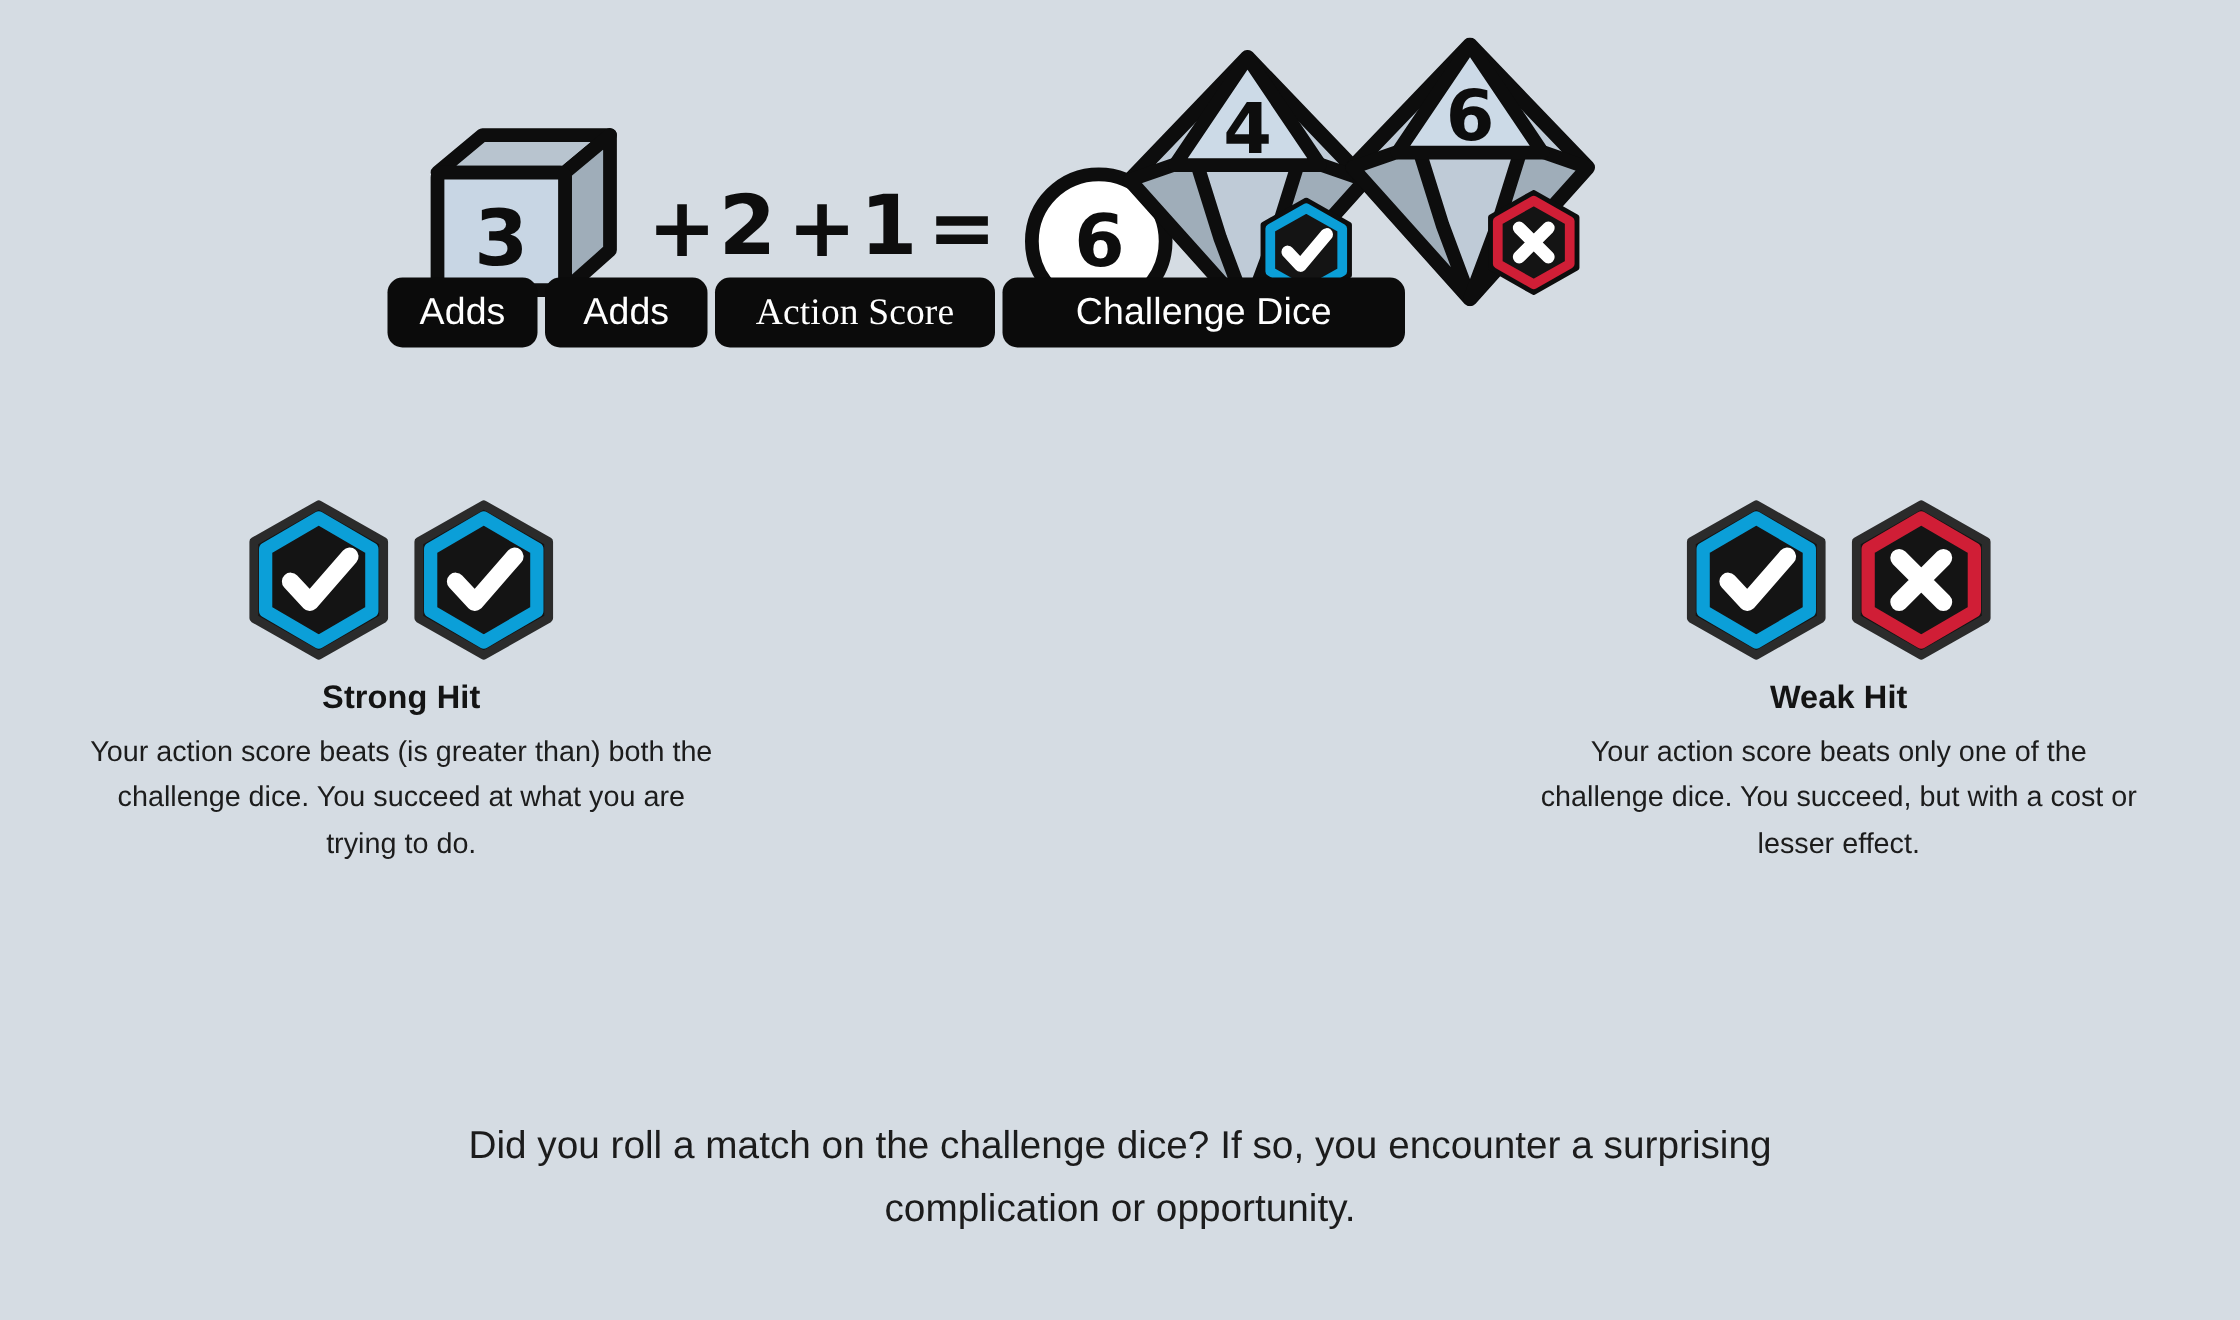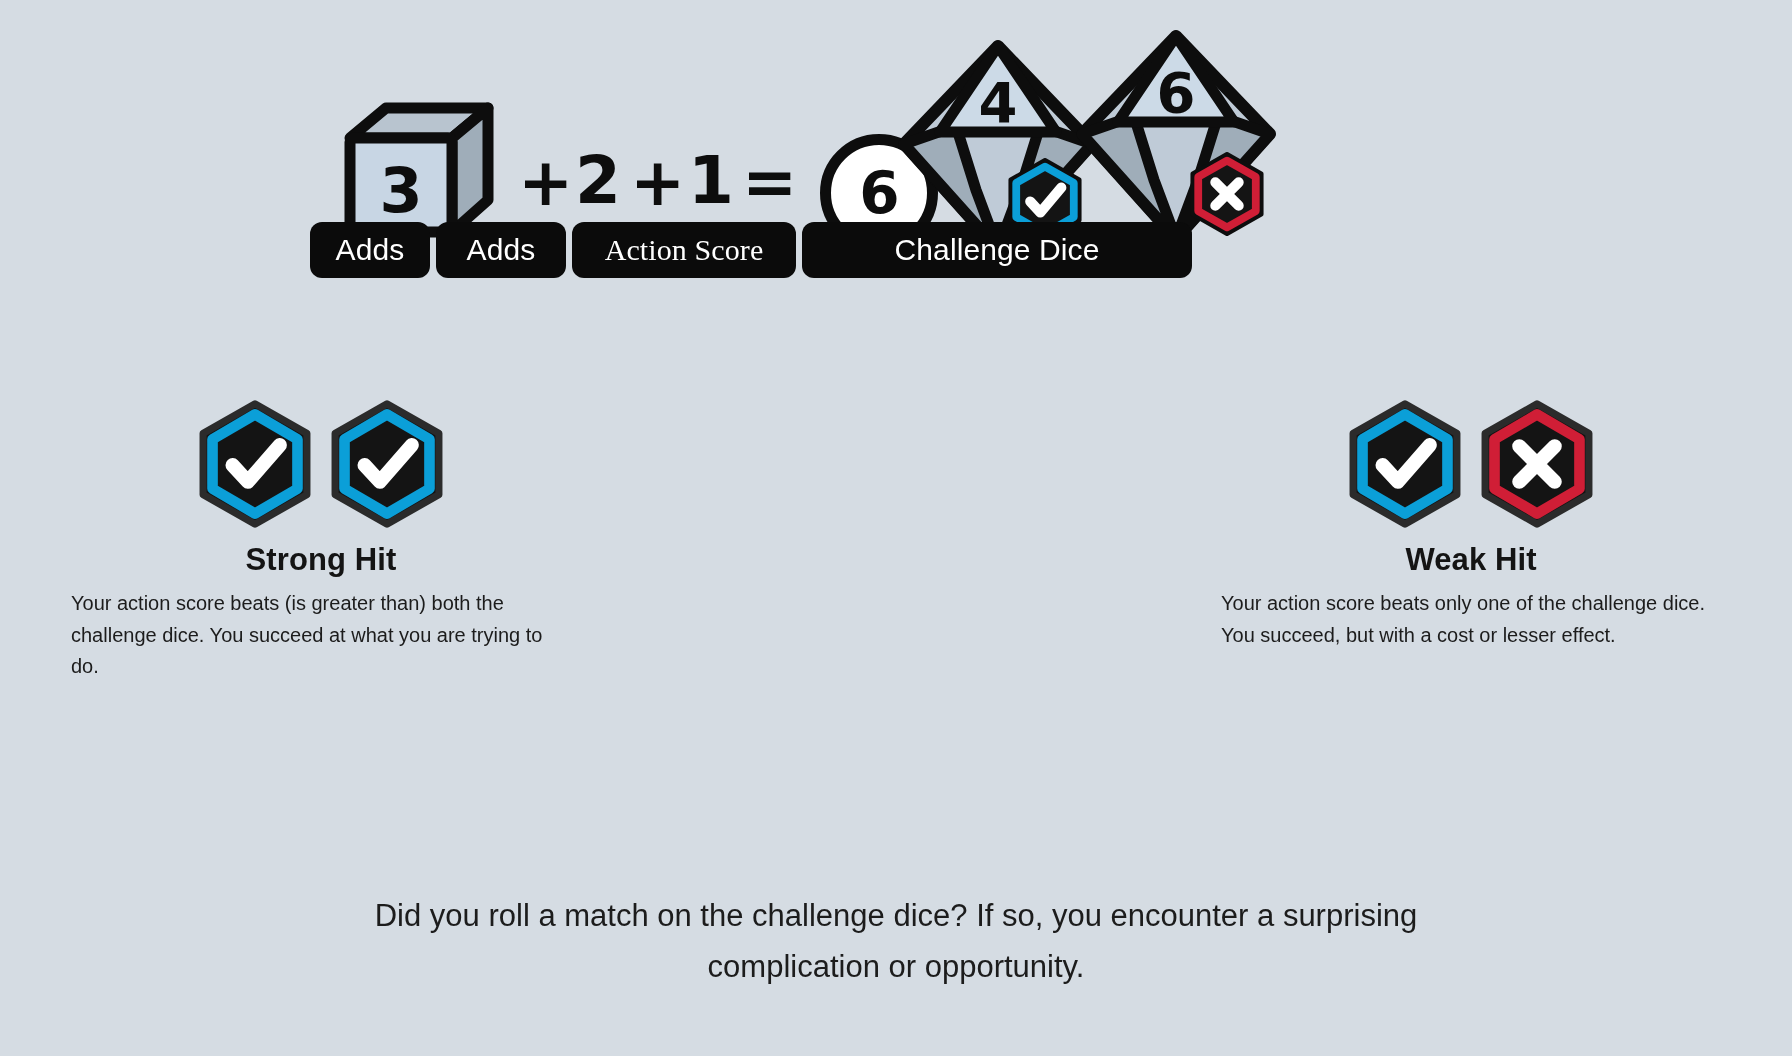--- a/index.html
+++ b/index.html
@@ -135,21 +135,21 @@
     align-items: center;
     justify-content: center;
     padding: 0 20px;
     white-space: nowrap;
     letter-spacing: 0.1px;
   }
   .pill-action-die    { width: 215px; }
   .pill-stat          { width: 120px; }
   .pill-adds          { width: 130px; }
   .pill-action-score  { width: 224px; font-family: Liberation Serif, serif; }
-  .pill-challenge     { width: 390px; }
+  .pill-challenge     { width: 322px; }
 
   
   .outcomes {
     position: absolute;
     left: 0;
     top: 400px;
     width: 1792px;
     display: flex;
     justify-content: space-between;
     padding: 0 56px;
@@ -162,30 +162,30 @@
   }
 
   .badge-pair {
     display: flex;
     gap: 14px;
     margin-bottom: 14px;
   }
   .hexbadge { width: 118px; height: 128px; display: block; }
 
   .outcome-title {
-    font-size: 31px;
+    font-size: 26px;
     font-weight: 700;
     color: #141414;
     margin-bottom: 10px;
     letter-spacing: 0.1px;
   }
   .outcome-desc {
-    font-size: 20px;
+    font-size: 23px;
     line-height: 1.58;
-    text-align: left;
+    text-align: center;
     color: #1c1c1c;
     max-width: 500px;
   }
 
   
   .footer {
     position: absolute;
     left: 50%;
     transform: translateX(-50%);
     top: 890px;

